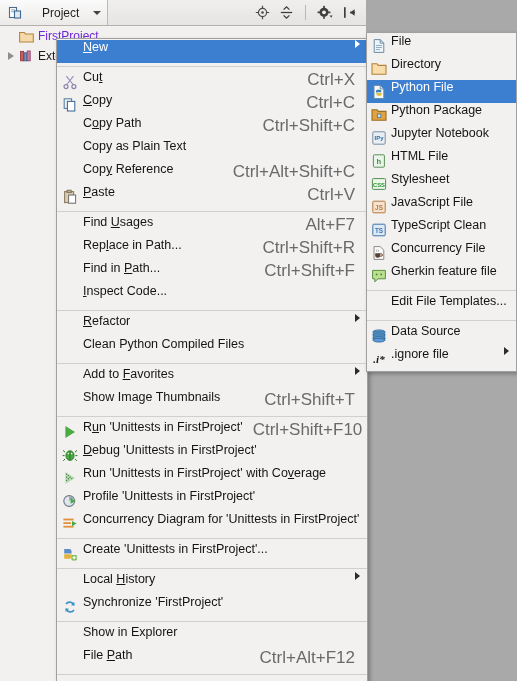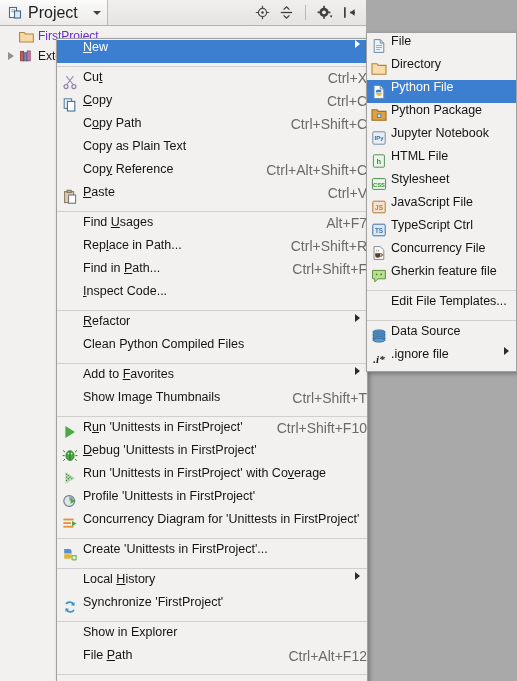--- a/index.html
+++ b/index.html
@@ -43,22 +43,22 @@
     display: flex;
     align-items: center;
     height: 25px;
     padding: 0 6px 0 8px;
     background: linear-gradient(to bottom,#fbfbfb 0%, #eceae8 100%);
     border-right: 1px solid #bdbab6;
     min-width: 108px;
     box-sizing: border-box;
   }
   .tab-project .tab-label {
-    margin-left: 6px;
-    font-size: 16px;
+    margin-left: 20px;
+    font-size: 12px;
     color: #1f1f1f;
   }
   .tab-caret {
     margin-left: auto;
     width: 0; height: 0;
     border-left: 4px solid transparent;
     border-right: 4px solid transparent;
     border-top: 4px solid #434343;
   }
   .toolbar-spacer { flex: 1 1 auto; }
@@ -139,21 +139,22 @@
     justify-content: center;
     align-items: center;
   }
   .mi .mi-label {
     flex: 0 1 auto;
     padding-right: 10px;
   }
   .mi .mi-accel {
     margin-left: auto;
     color: #6a6a6a;
-    font-size: 14px;
+    font-size: 17px;
+    padding-right: 12px;
   }
   .mi .mi-arrow {
     margin-left: auto;
     width: 0; height: 0;
     border-top: 4px solid transparent;
     border-bottom: 4px solid transparent;
     border-left: 5px solid #2b2b2b;
     margin-right: 7px;
   }
   .mi.selected {
@@ -549,21 +550,21 @@
       </span>
       <span class="mi-label">JavaScript File</span>
     </div>
     <div class="mi">
       <span class="mi-icon">
         <svg width="16" height="16" viewBox="0 0 16 16">
           <rect x="1.8" y="2.2" width="12.4" height="11.6" rx="1.0" fill="#dceaf6" stroke="#3f73a8" stroke-width="1.0"></rect>
           <text x="8" y="11.2" font-size="6.4" font-family="Liberation Sans, sans-serif" text-anchor="middle" fill="#3f73a8" font-weight="bold">TS</text>
         </svg>
       </span>
-      <span class="mi-label">TypeScript Ctrl</span>
+      <span class="mi-label">TypeScript Clean</span>
     </div>
     <div class="mi">
       <span class="mi-icon">
         <svg width="16" height="16" viewBox="0 0 16 16">
           <path d="M3.0 1.6 h6.2 l3.6 3.5 v9.3 h-9.8 z" fill="#fbfbfb" stroke="#8a8a8a" stroke-width="1.0"></path>
           <path d="M4.2 8.2 h5.0 v2.0 a2.5 2.5 0 0 1 -2.5 2.5 a2.5 2.5 0 0 1 -2.5 -2.5 z" fill="#5a3d2b"></path>
           <path d="M9.2 8.8 h1.0 a1.2 1.2 0 0 1 0 2.4 h-1.0" fill="none" stroke="#5a3d2b" stroke-width="1.0"></path>
           <path d="M5.4 6.6 q0.6 -1.0 0 -2.0 M7.2 6.6 q0.6 -1.0 0 -2.0" stroke="#9a9a9a" stroke-width="0.9" fill="none"></path>
         </svg>
       </span>

